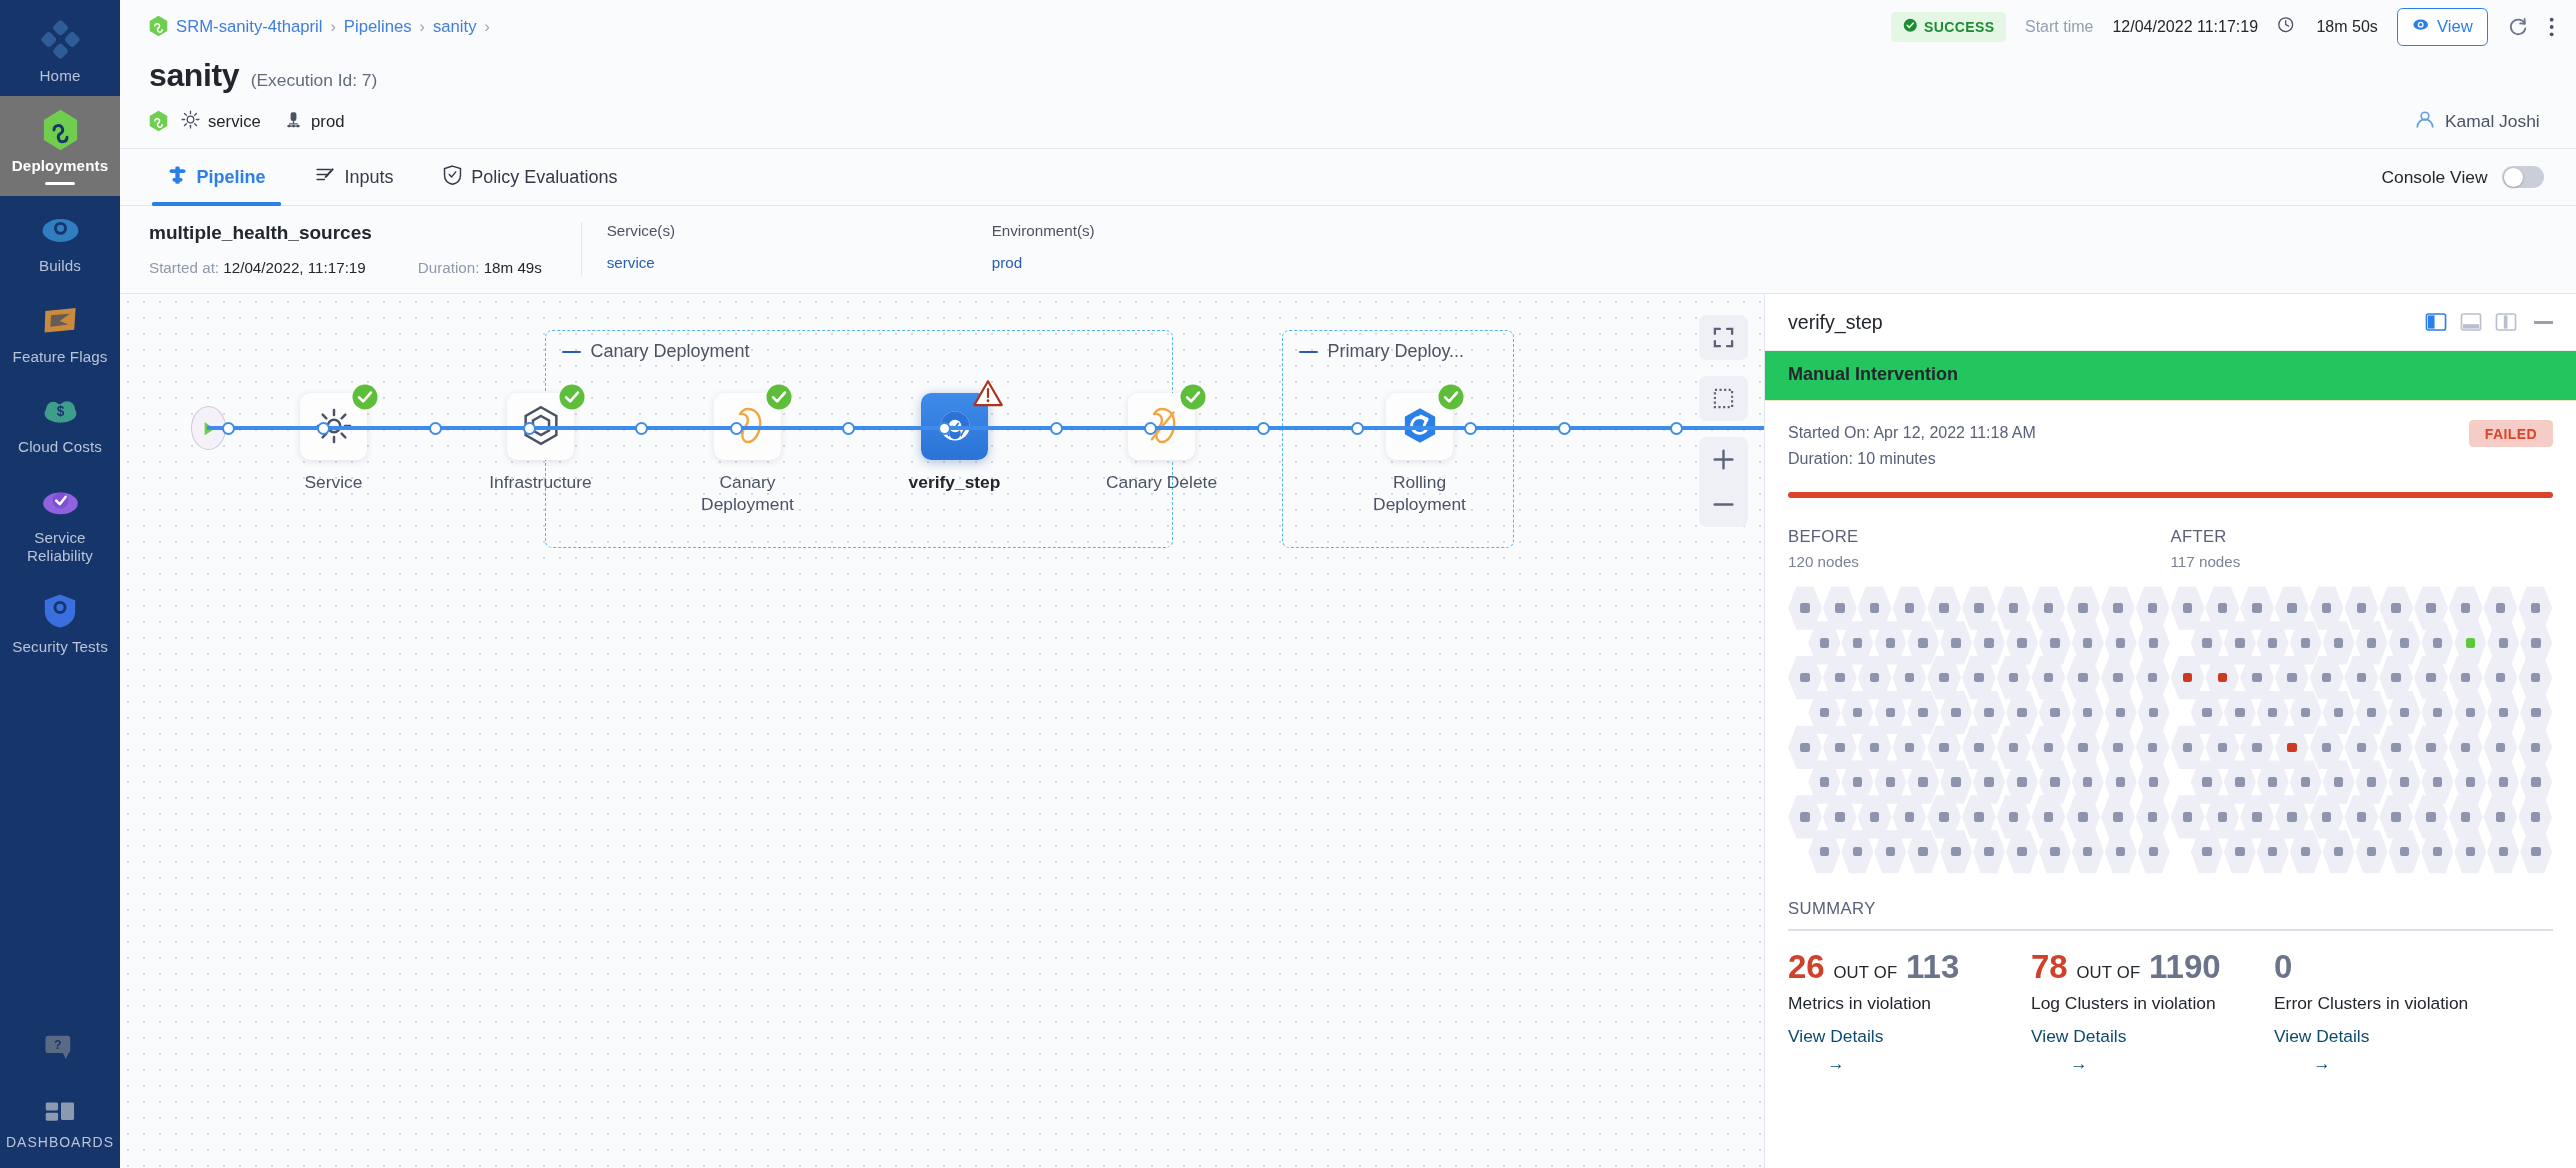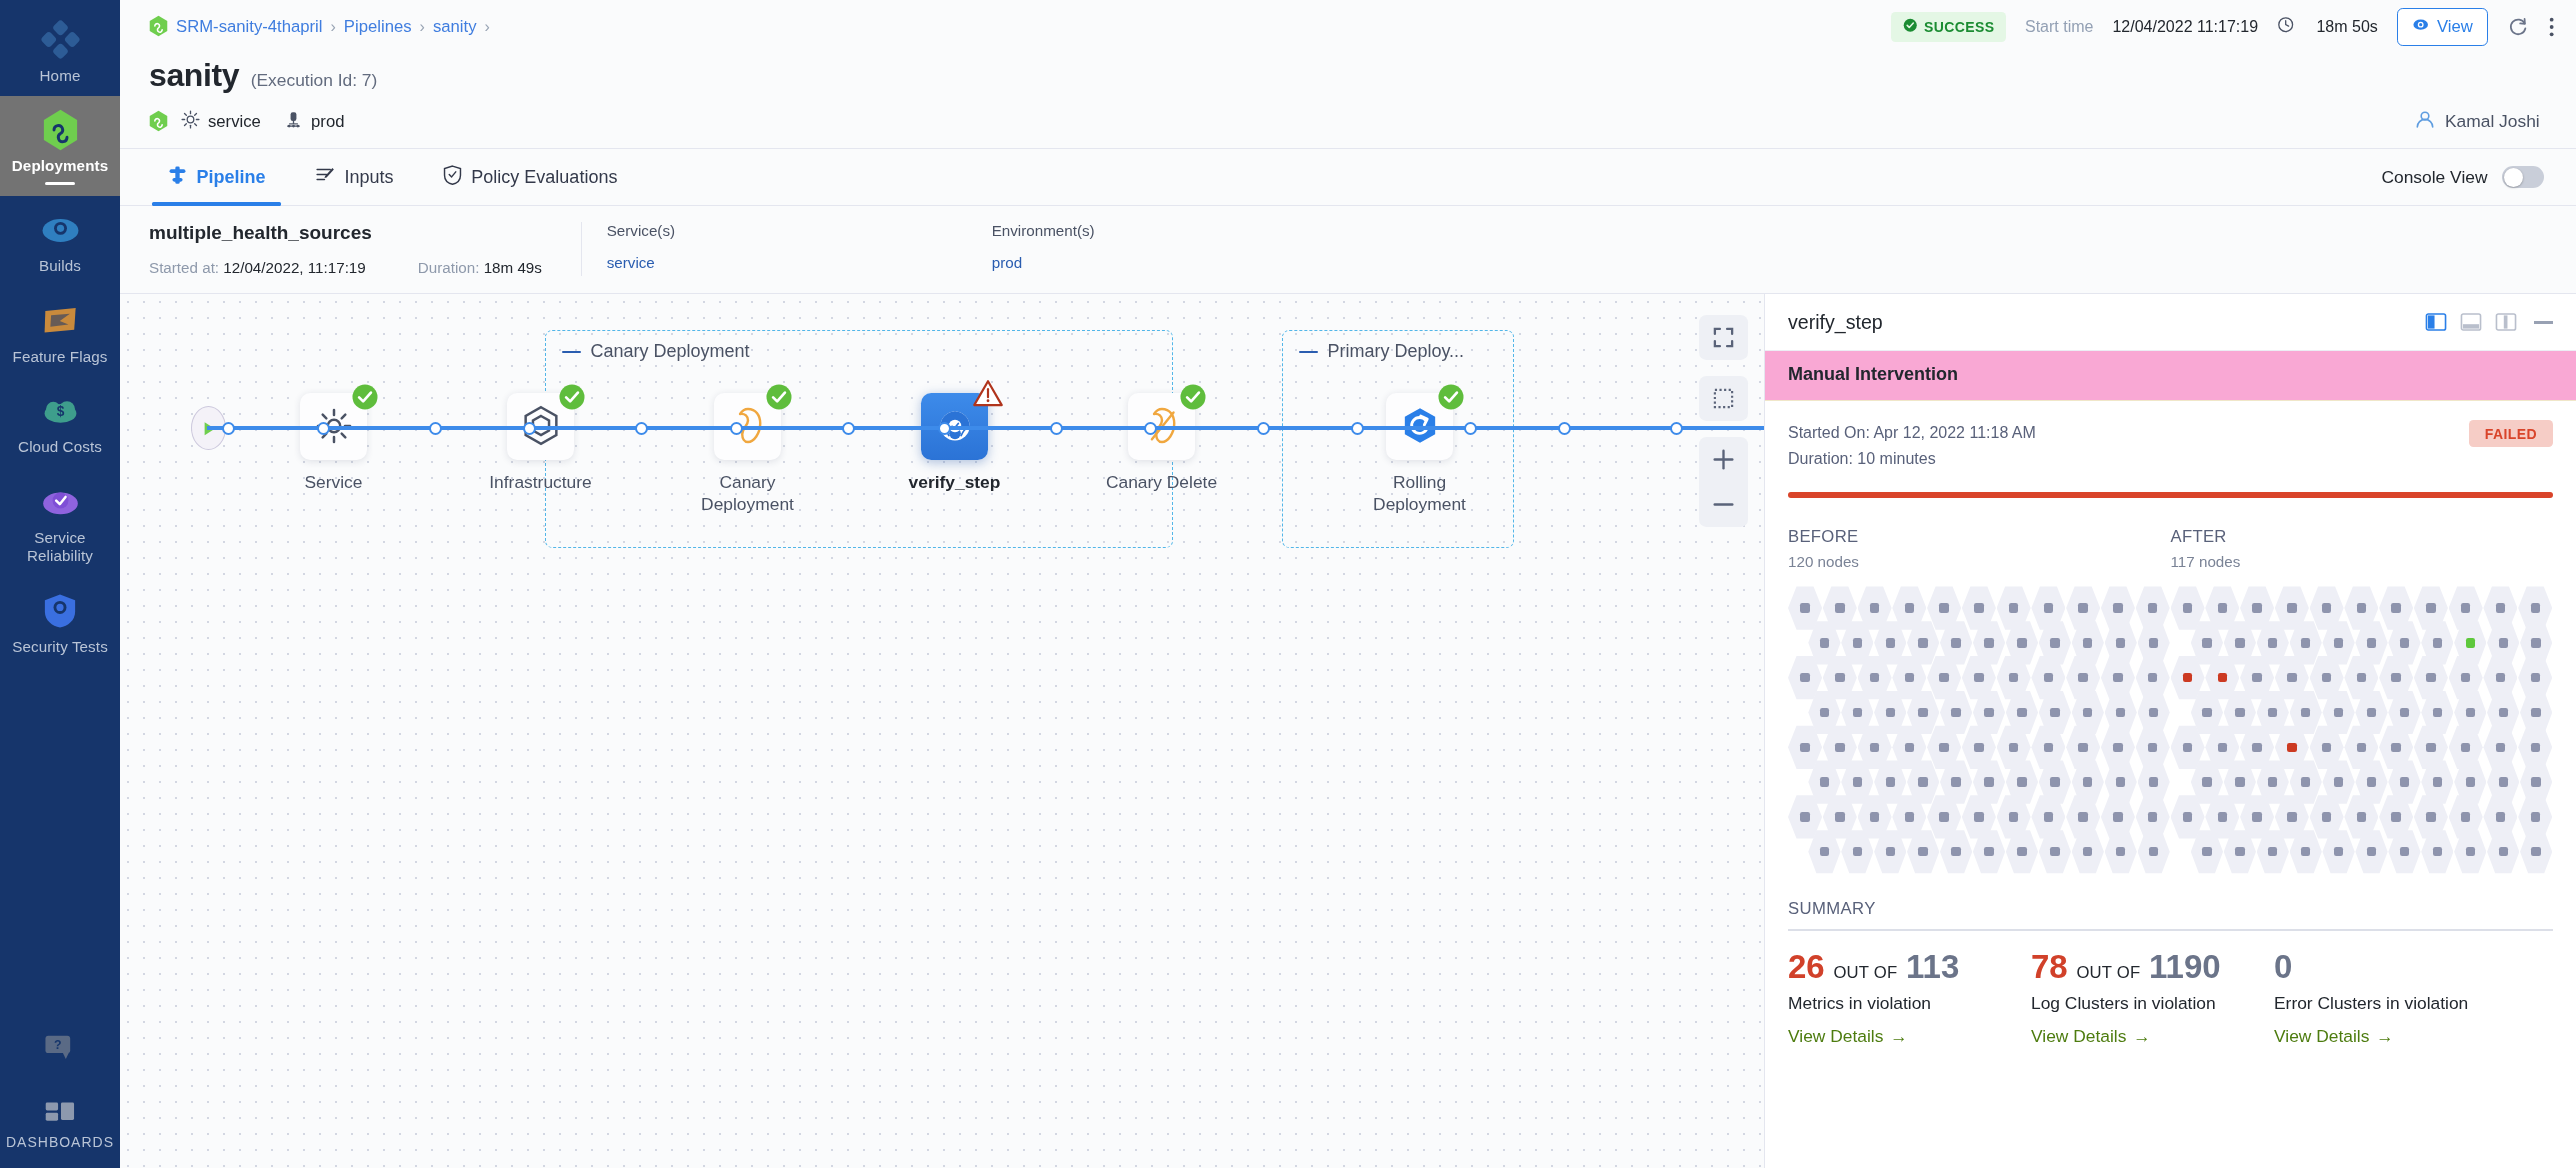--- a/index.html
+++ b/index.html
@@ -180,21 +180,21 @@
   .panel-head {
     height: 57px; flex: 0 0 57px; display: flex; align-items: center;
     padding: 0 23px; border-bottom: 0.7px solid #eceef4;
   }
   .panel-title { font-size: 19.6px; color: #22272e; }
   .panel-actions { margin-left: auto; display: flex; align-items: center; gap: 13px; }
   .layout-ico { width: 22px; height: 22px; cursor: pointer; }
   .minus-ico { width: 19px; height: 2.9px; background: #98a1b3; cursor: pointer; margin-left: 4.4px; }
 
   .mi-banner {
-    background: #f9a8d4; border-bottom: 0.7px solid #f0e7c9;
+    background: #22c55e; border-bottom: 0.7px solid #f0e7c9;
     padding: 13px 23px 14.5px 23px;
   }
   .mi-title { font-size: 18px; font-weight: 700; color: #22272e; }
   .mi-sub { font-size: 16px; color: #33394a; margin-top: 4.4px; }
 
   .panel-body { flex: 1 1 auto; overflow: hidden; padding: 0 23px; }
   .run-meta { display: flex; align-items: flex-start; padding-top: 19px; }
   .run-meta-l div { font-size: 16px; color: #59617a; line-height: 1.65; }
   .failed-pill {
     margin-left: auto; background: #f6cdc6; color: #d9442a; font-size: 14px;
@@ -223,21 +223,21 @@
   .summary-h { font-size: 16.7px; color: #59617a; letter-spacing: 0.4px; margin-top: 25px; }
   .summary-rule { height: 1.5px; background: #dcdfe8; margin-top: 10.2px; }
   .summary-cards { display: flex; margin-top: 19px; gap: 25px; }
   .sc { width: 218px; }
   .sc-nums { display: flex; align-items: baseline; flex-wrap: wrap; gap: 0 8.7px; }
   .big { font-size: 33px; font-weight: 700; line-height: 1.05; }
   .big.red { color: #d1412a; }
   .big.grey { color: #6b7489; }
   .outof { font-size: 16.7px; color: #22272e; letter-spacing: 0.2px; }
   .sc-desc { font-size: 17.4px; color: #22272e; margin-top: 7.3px; line-height: 1.35; }
-  .sc-link { font-size: 17.4px; color: #4d7c0f; margin-top: 10.2px; cursor: pointer; display: inline-flex; align-items: center; gap: 6.5px; }
+  .sc-link { font-size: 17.4px; color: #0c4a6e; margin-top: 10.2px; cursor: pointer; display: inline-flex; align-items: center; gap: 6.5px; flex-direction: column; }
 </style>
 </head>
 <body>
 
 <div class="app">
 
   <nav class="sidebar">
 
     <div class="nav-item">
       <span class="nav-icon">

